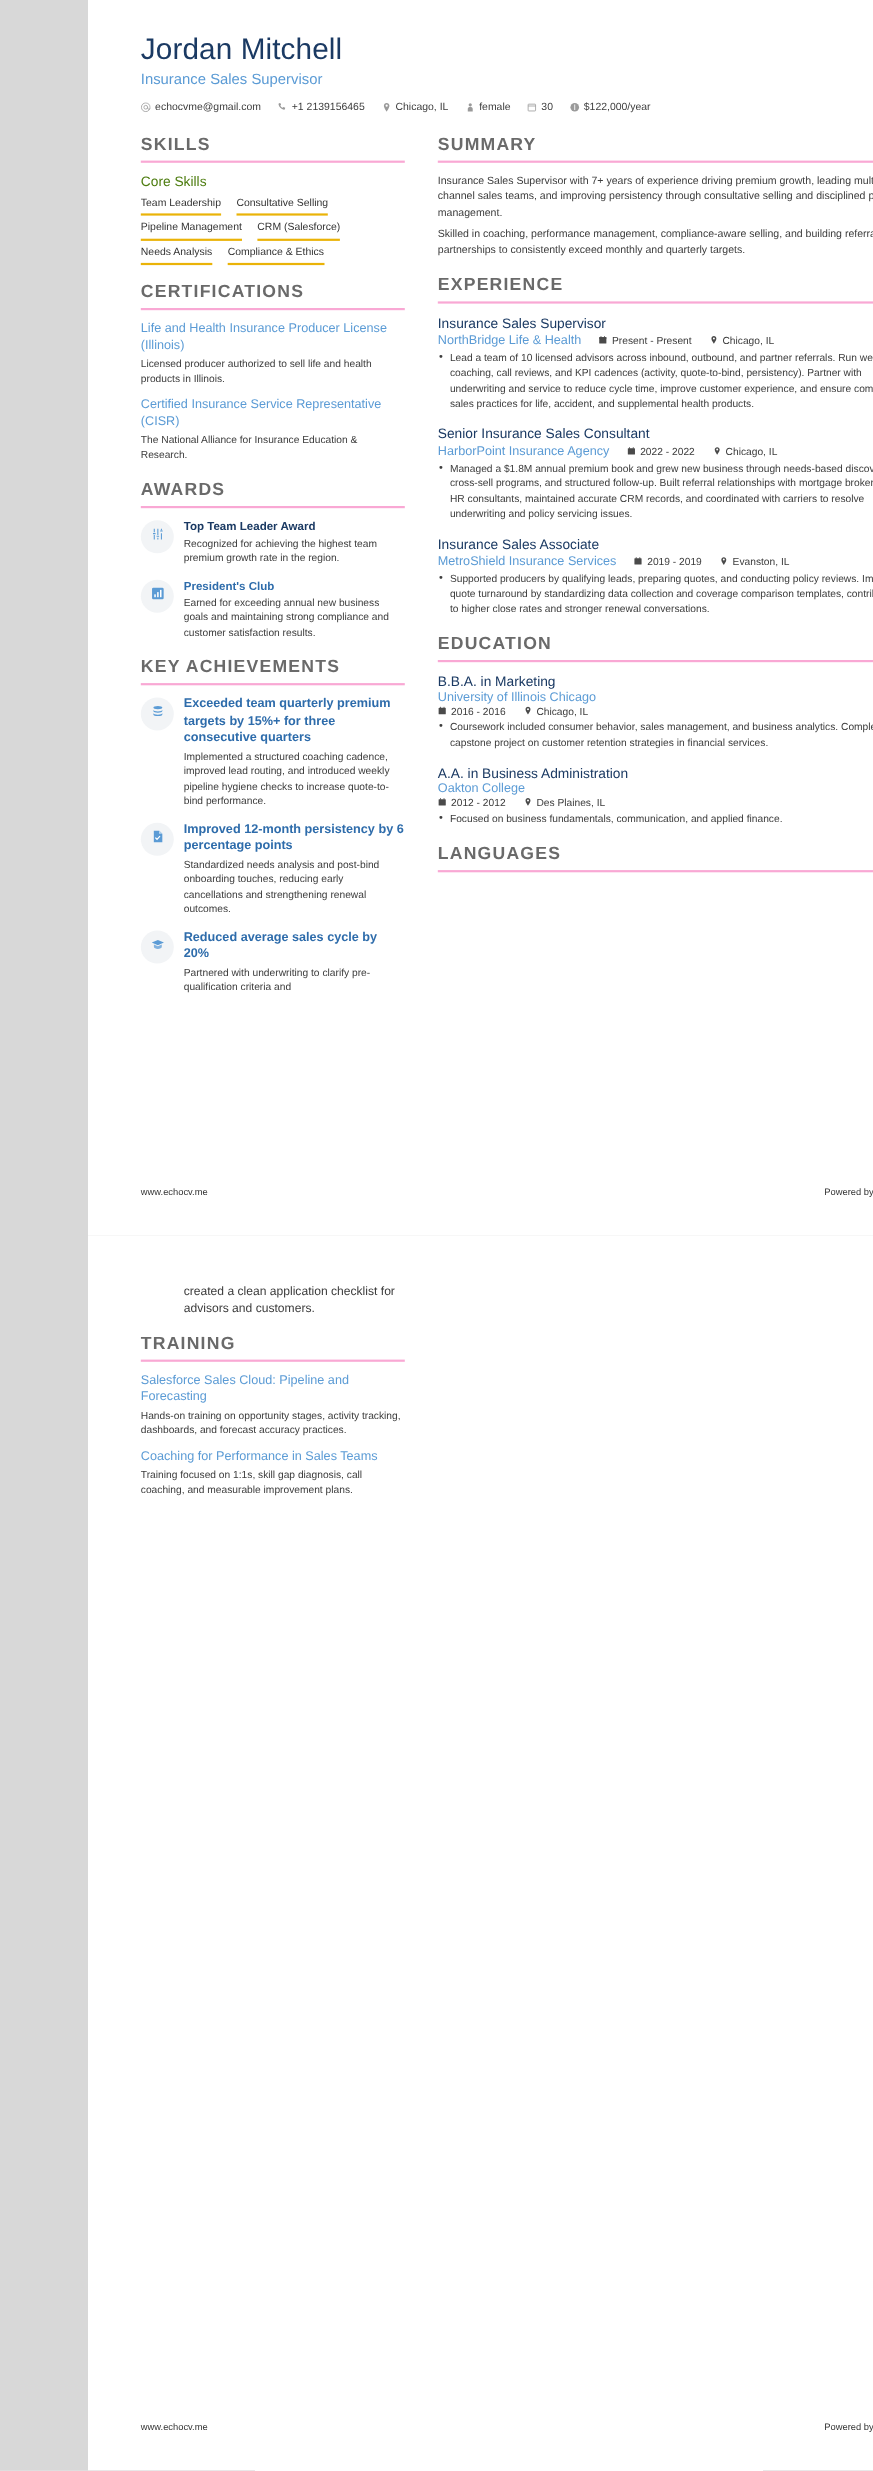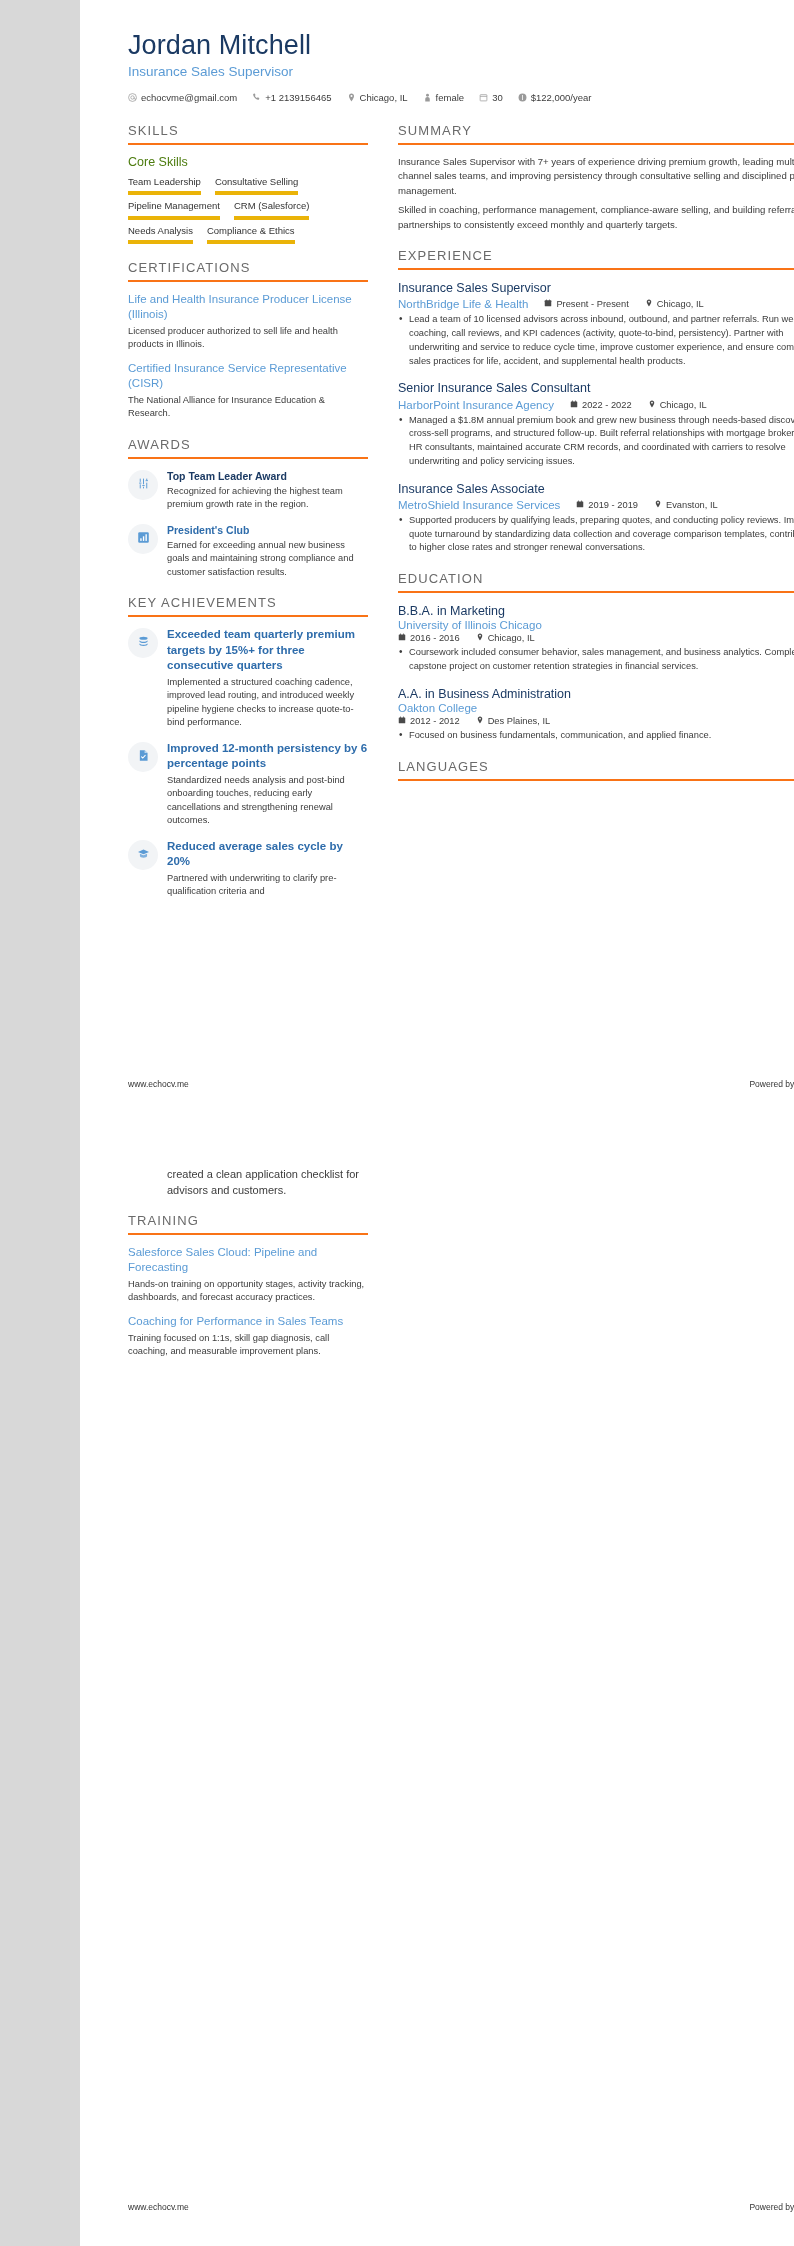--- a/index.html
+++ b/index.html
@@ -61,44 +61,44 @@
   .cols {
     display: flex;
     gap: 30px;
     margin-top: 14px;
   }
   .col-left { width: 240px; flex: 0 0 240px; }
   .col-right { flex: 1 1 auto; }
 
   .section { margin-bottom: 16px; }
   .section-title {
-    font-size: 13px;
+    font-size: 16px;
     letter-spacing: 1.1px;
     color: #6a6a6a;
-    font-weight: 400;
+    font-weight: 700;
     padding-bottom: 5px;
-    border-bottom: 2px solid #f97316;
+    border-bottom: 2px solid #f9a8d4;
     margin-bottom: 10px;
   }
 
   
   .skill-group-title {
     font-size: 12.5px;
     color: #4d7c0f;
     margin-bottom: 7px;
   }
   .skill-tags {
     display: flex;
     flex-wrap: wrap;
     gap: 5px 14px;
   }
   .skill-tag {
     font-size: 9.5px;
     color: #333;
-    border-bottom: 4px solid #eab308;
+    border-bottom: 2px solid #eab308;
     padding-bottom: 3px;
     line-height: 1.3;
   }
 
   
   .cert-item { margin-bottom: 10px; }
   .cert-name {
     font-size: 11.5px;
     color: #5b9bd5;
     line-height: 1.3;

